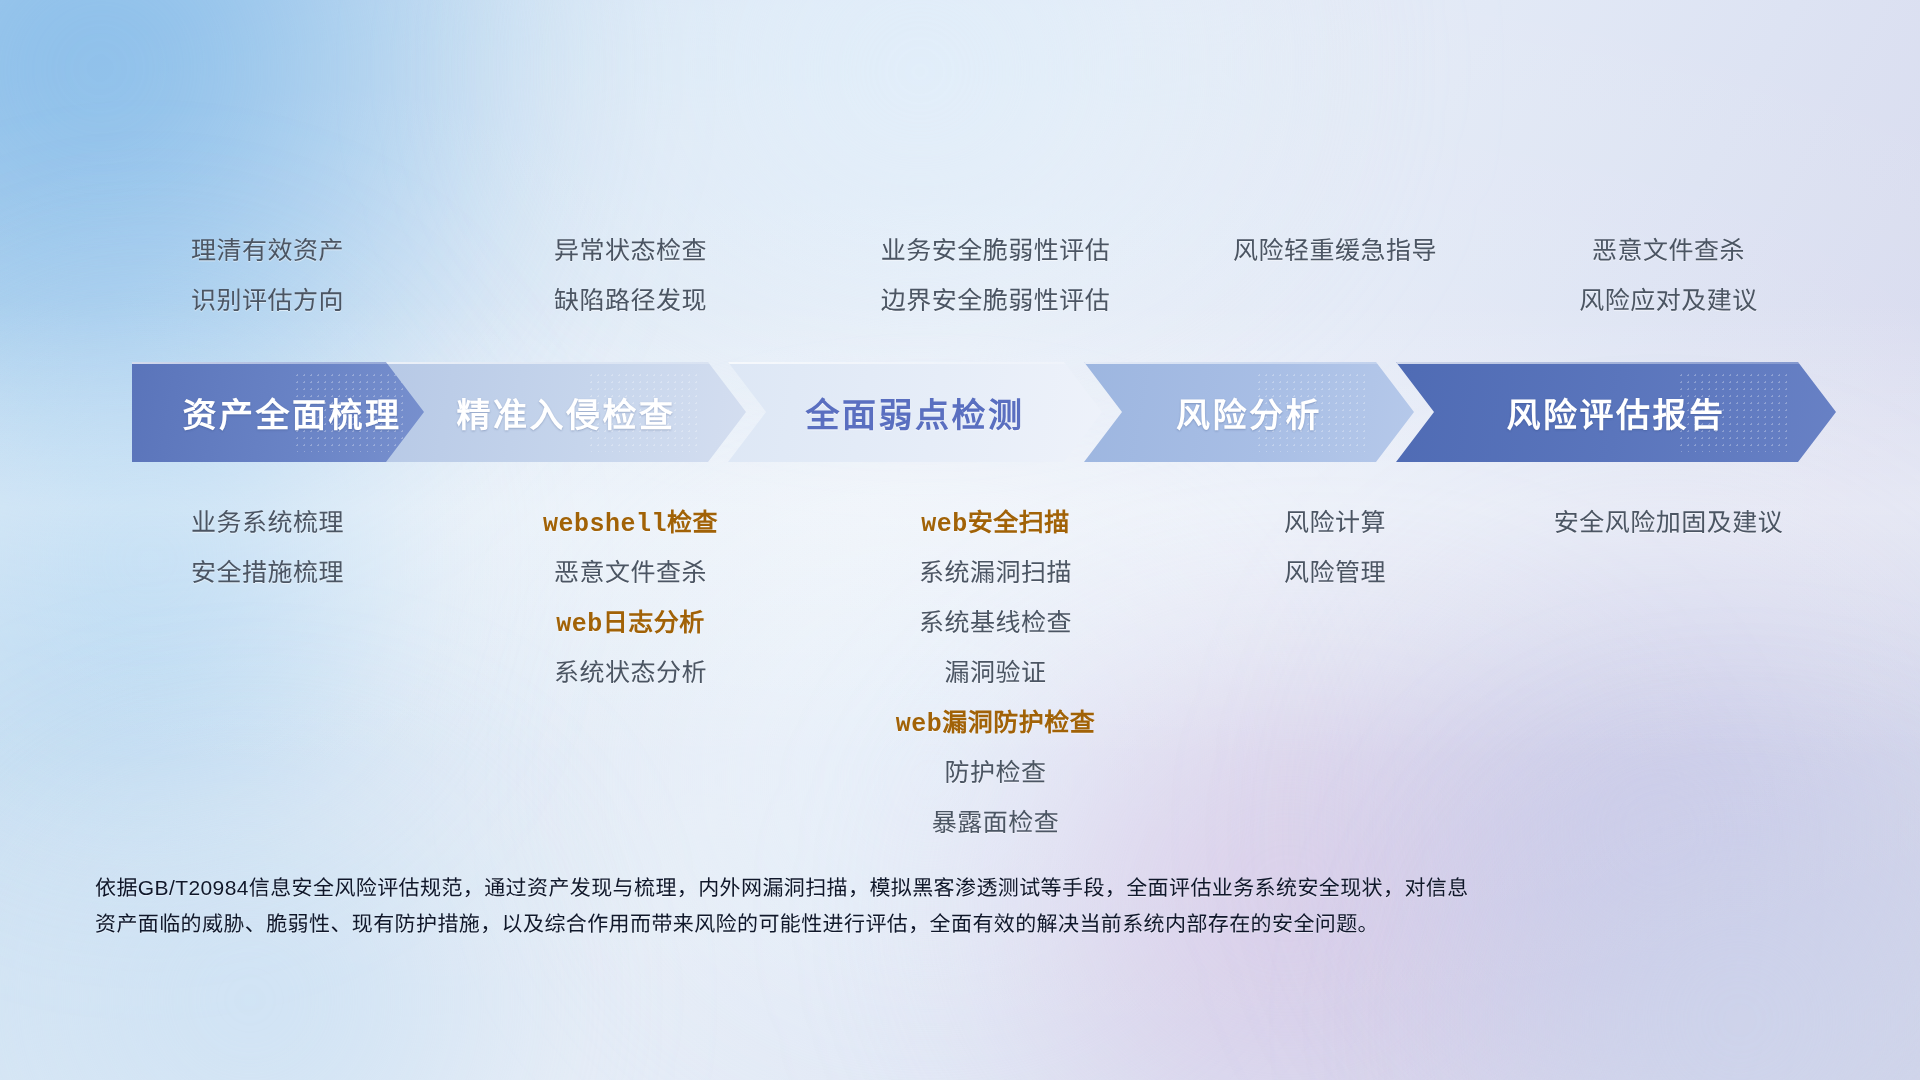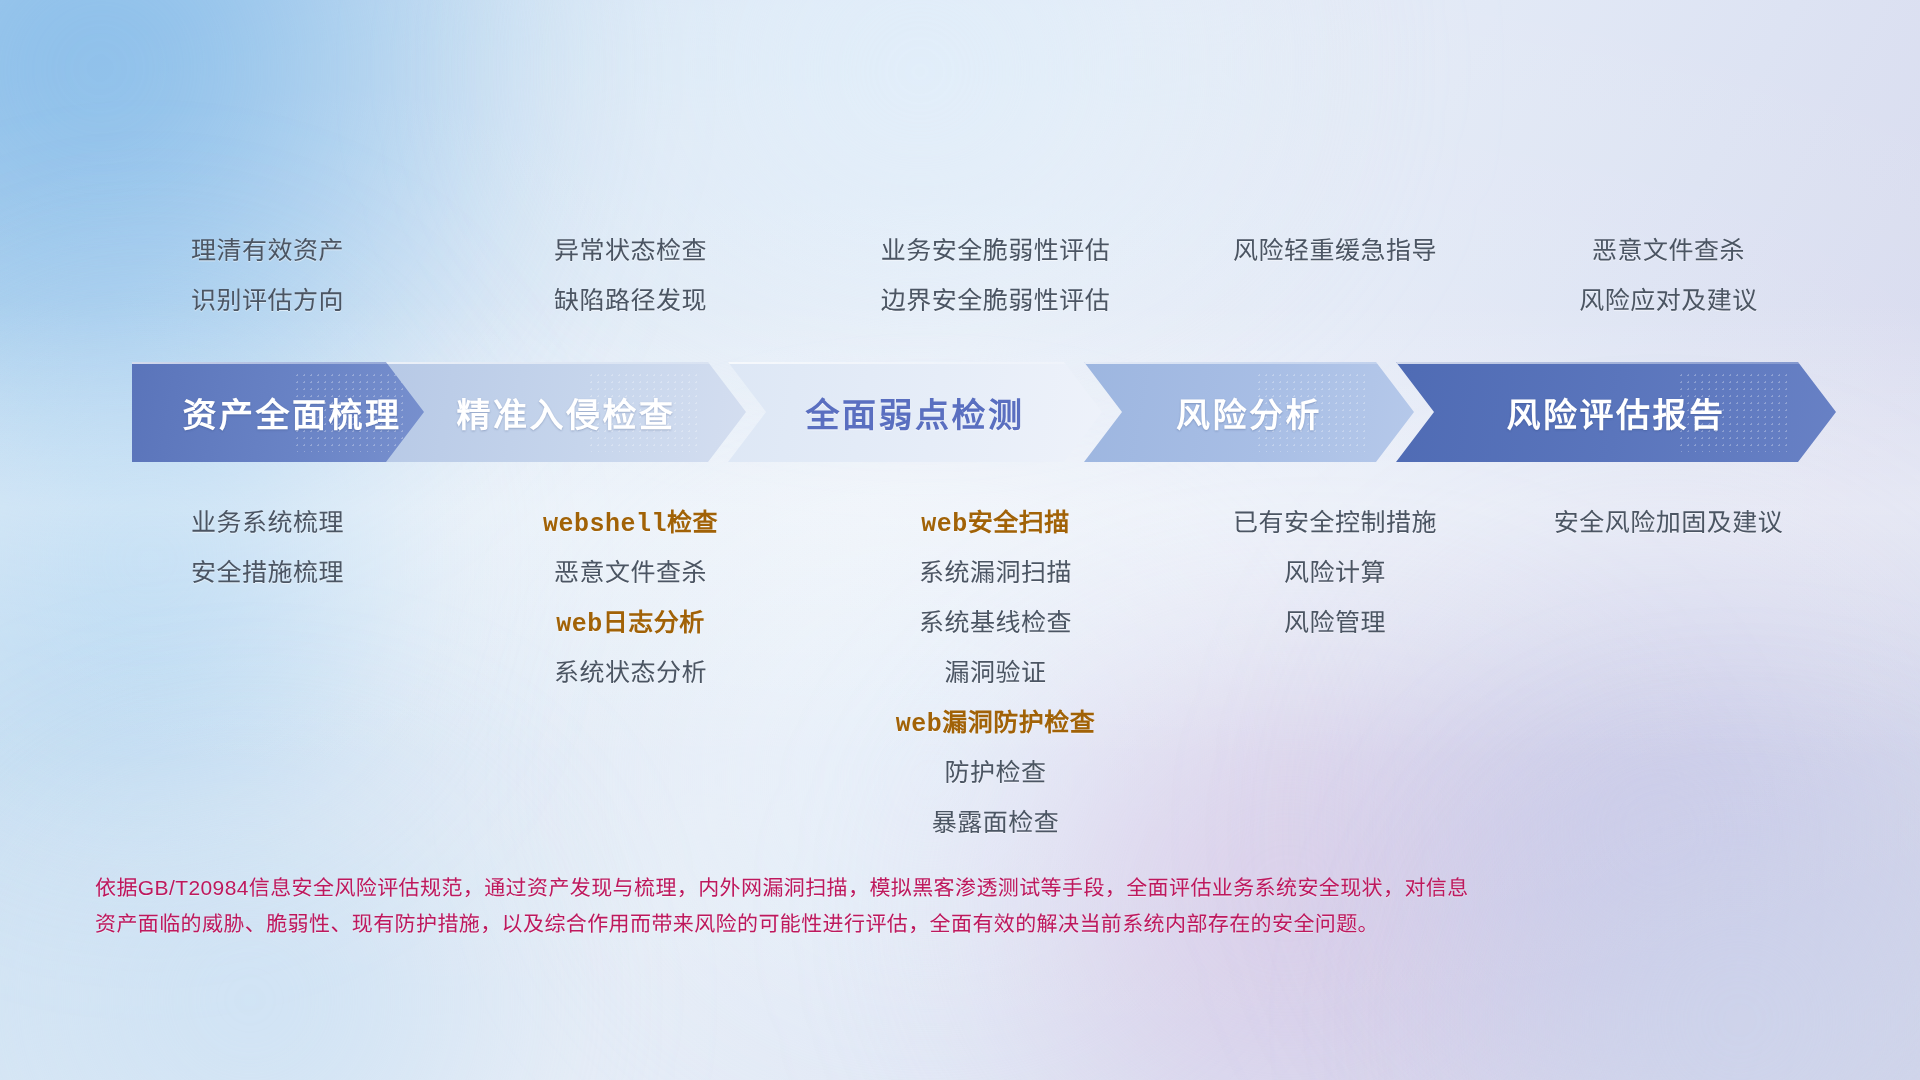--- a/index.html
+++ b/index.html
@@ -185,21 +185,21 @@
   .label-indigo { color: #5a6fc0; text-shadow: 0 1px 1px rgba(255,255,255,.7); }
 
   
   .footer {
     position: absolute;
     left: 95px;
     top: 870px;
     width: 1640px;
     font-size: 21px;
     line-height: 36px;
-    color: #be185d;
+    color: #0f172a;
     letter-spacing: .4px;
     text-shadow: 0 1px 1px rgba(255,255,255,.45);
   }
   .footer p { white-space: nowrap; }
 </style>
 </head>
 <body>
 
 <div class="stage">
 
@@ -296,21 +296,20 @@
         <div class="note bold">web安全扫描</div>
         <div class="note">系统漏洞扫描</div>
         <div class="note">系统基线检查</div>
         <div class="note">漏洞验证</div>
         <div class="note bold">web漏洞防护检查</div>
         <div class="note">防护检查</div>
         <div class="note">暴露面检查</div>
       </div>
 
       <div class="col col-4">
-        <div class="note">已有安全控制措施</div>
         <div class="note">风险计算</div>
         <div class="note">风险管理</div>
       </div>
 
       <div class="col col-5">
         <div class="note">安全风险加固及建议</div>
       </div>
 
     </div>
 

